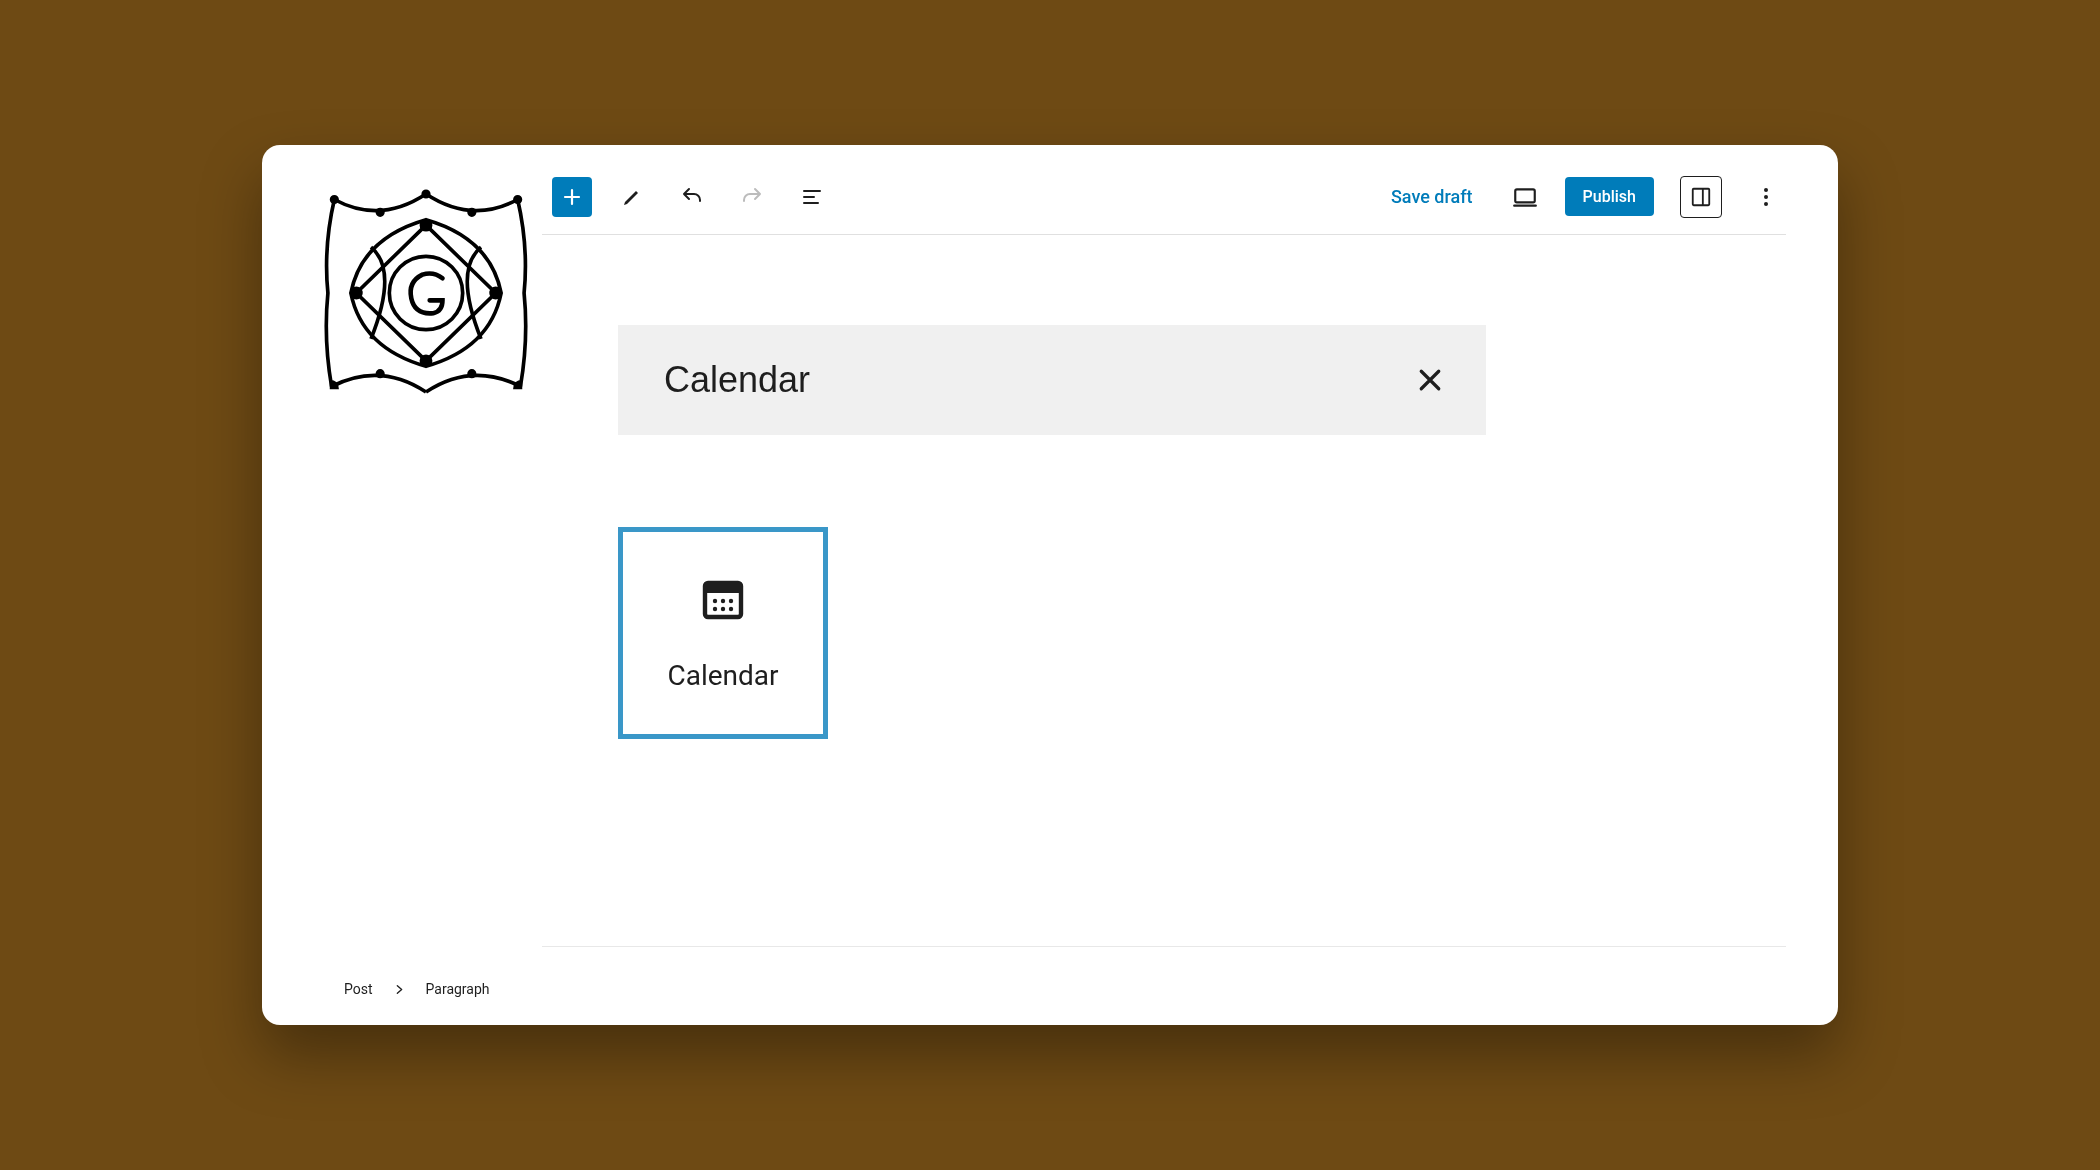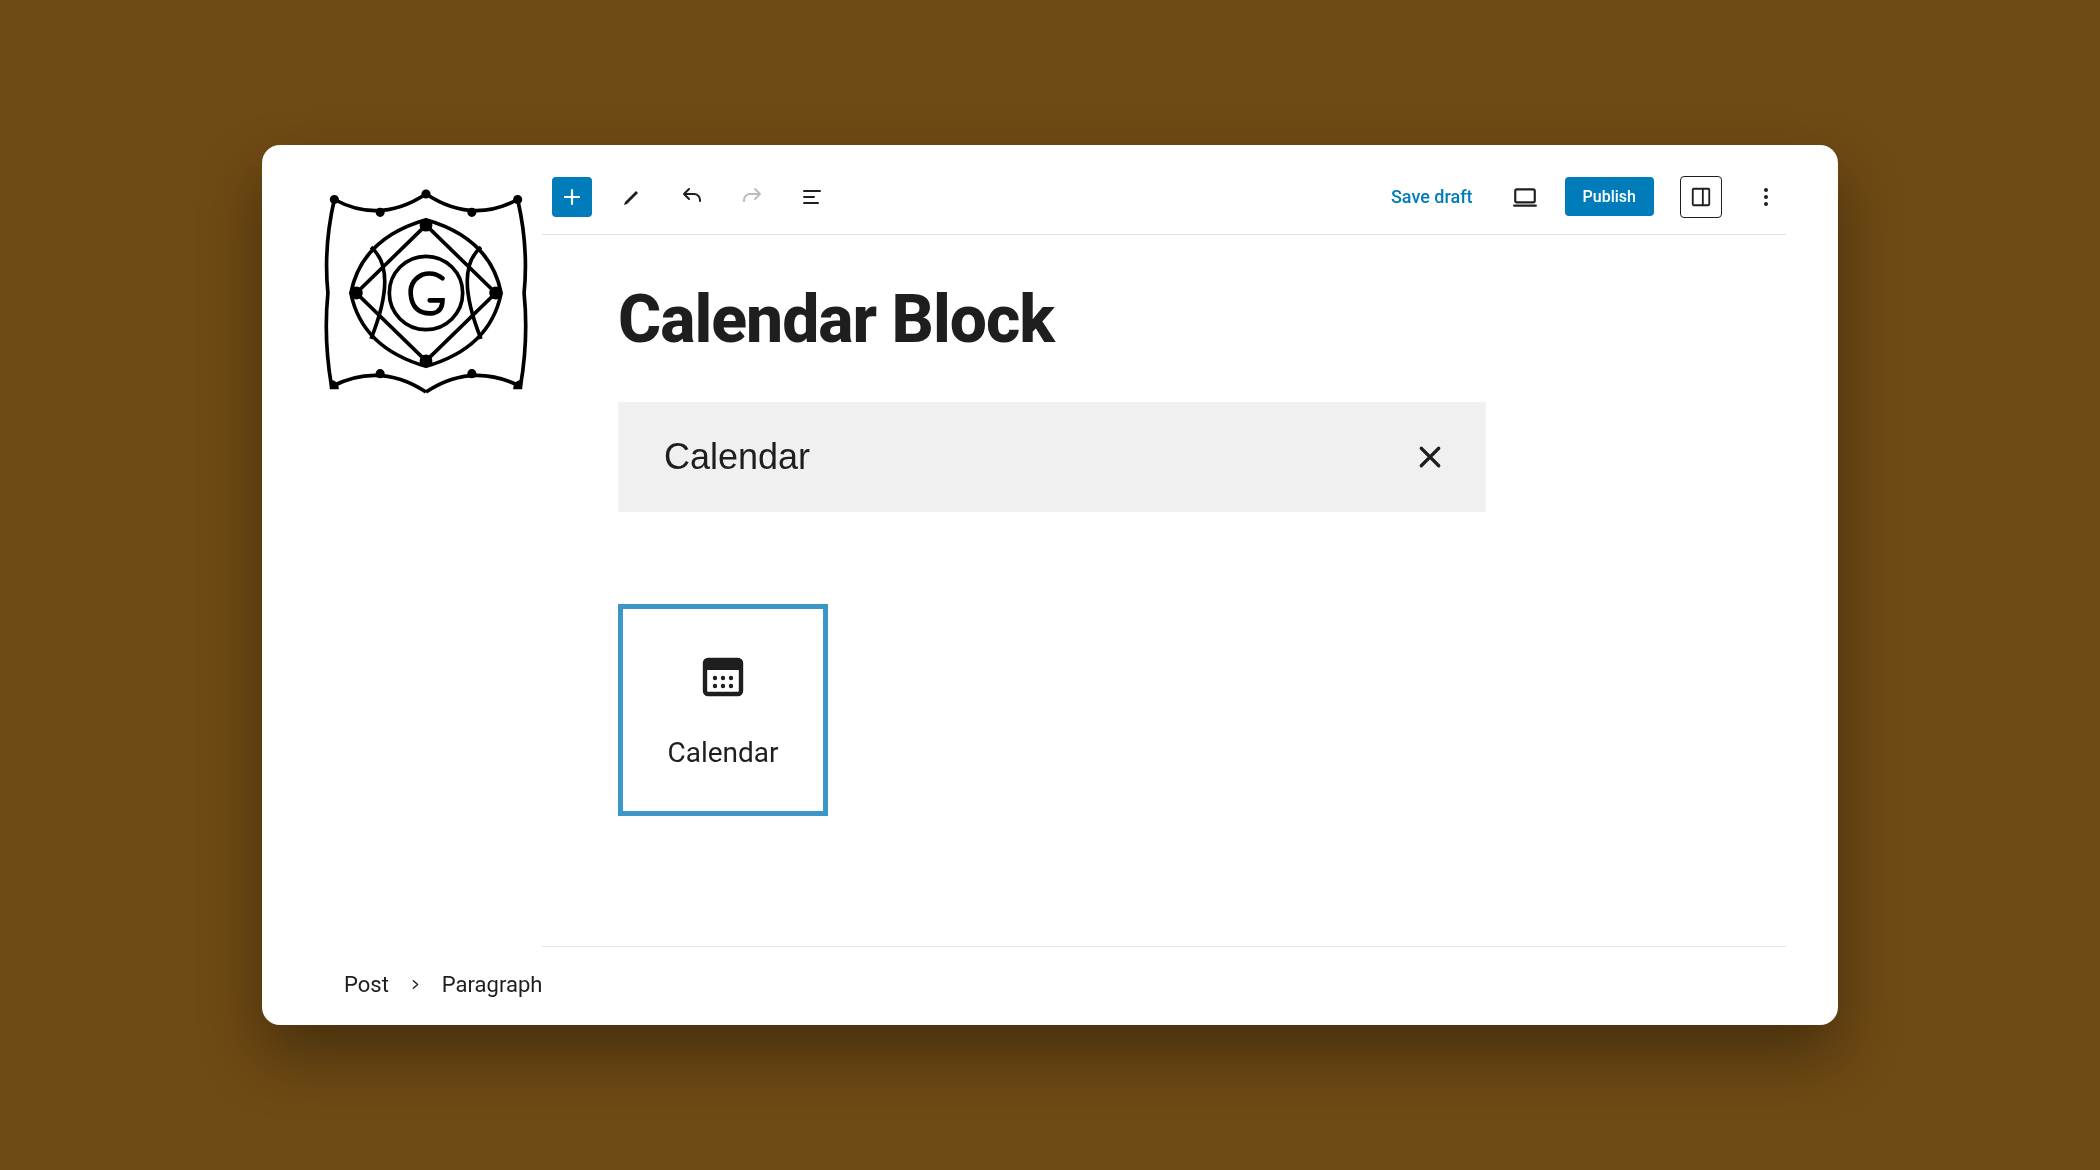--- a/index.html
+++ b/index.html
@@ -137,21 +137,21 @@
     font-size: 28px;
     color:#1e1e1e;
   }
   .breadcrumb {
     position:absolute;
     left: 82px;
     bottom: 28px;
     display:flex;
     align-items:center;
     gap: 20px;
-    font-size: 22px;
+    font-size: 14px;
     color: #1e1e1e;
   }
   .breadcrumb .sep { color:#555; }
   .breadcrumb-bar-border {
     position:absolute;
     left: 280px;
     right: 52px;
     bottom: 78px;
     height:1px;
     background:#e8e8e8;
@@ -253,21 +253,20 @@
       <div class="tb-btn" style="margin-left:4px">
         <svg width="24" height="24" viewBox="0 0 24 24">
             <circle cx="12" cy="5" r="2" fill="#1e1e1e"></circle>
             <circle cx="12" cy="12" r="2" fill="#1e1e1e"></circle>
             <circle cx="12" cy="19" r="2" fill="#1e1e1e"></circle>
           </svg>
       </div>
     </div>
 
     <div class="content">
-      <h1 class="page-title">Calendar Block</h1>
 
       <div class="search-wrap">
         <input class="val" value="Calendar" style="">
         <div class="close">
           <svg width="30" height="30" viewBox="0 0 24 24">
               <path d="M5 5l14 14M19 5L5 19" stroke="#1e1e1e" stroke-width="2.6" stroke-linecap="round"></path>
             </svg>
         </div>
       </div>
 

